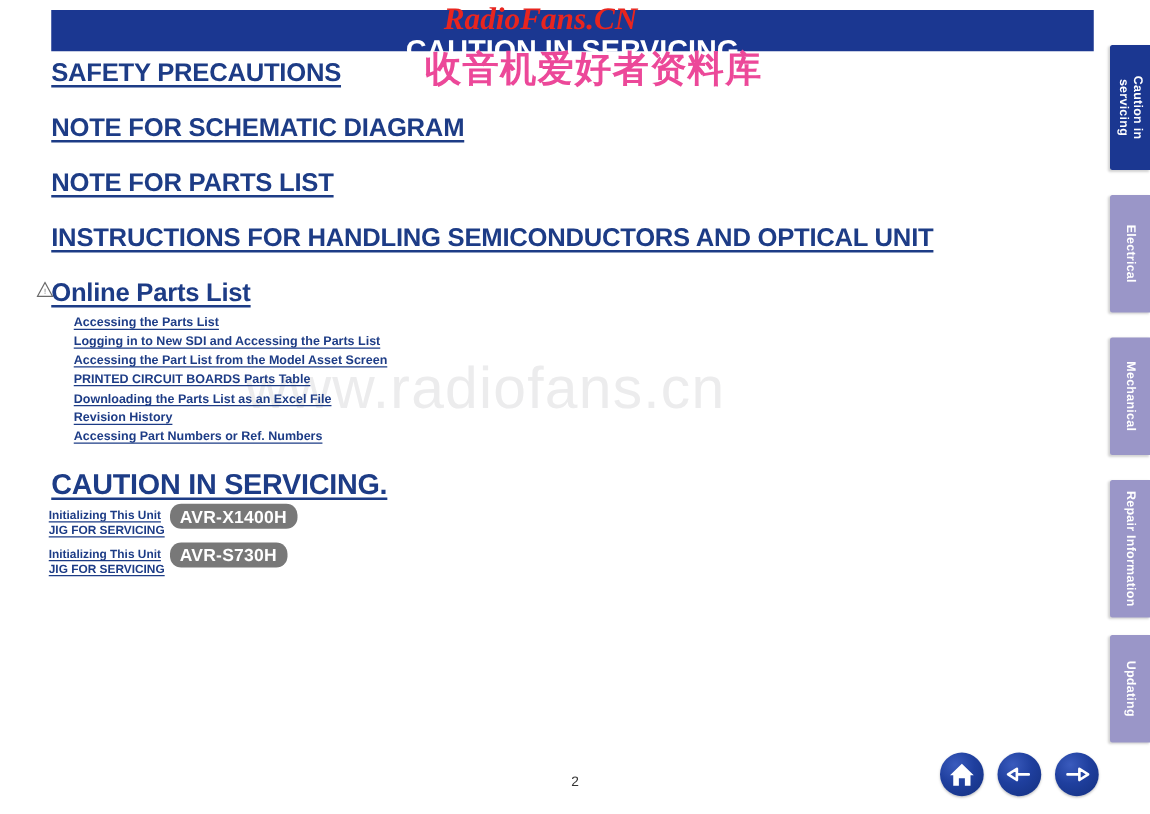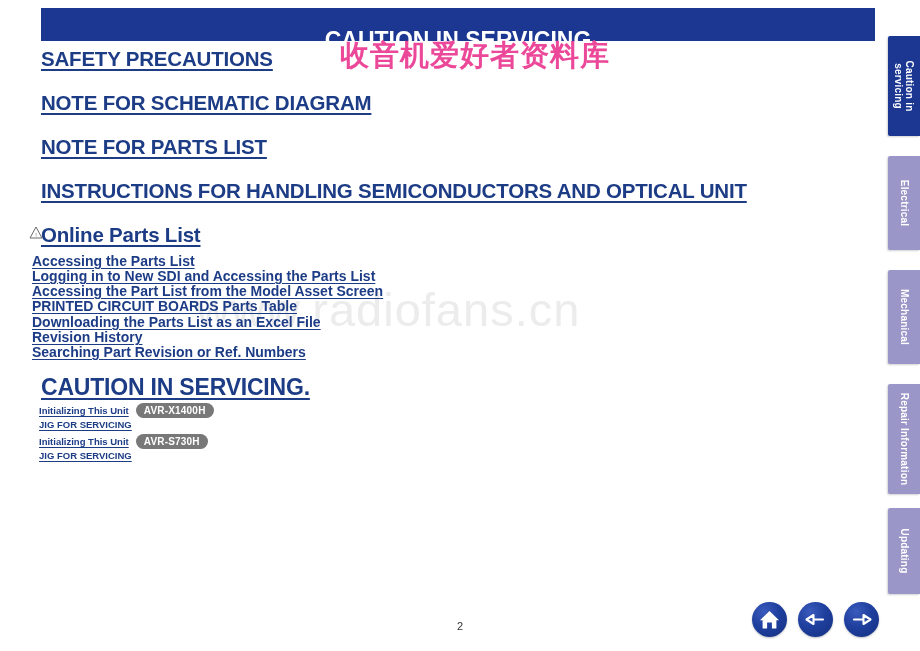--- a/index.html
+++ b/index.html
@@ -114,24 +114,24 @@
     cursor: pointer;
     letter-spacing: -0.2px;
   }
 
   .toc-head.h-caution {
     font-size: 23px;
   }
 
   .sub-link {
     position: absolute;
-    left: 32px;
-    font-family: "Liberation Sans", sans-serif;
-    font-weight: bold;
-    font-size: 14px;
+    left: 59px;
+    font-family: "Liberation Sans", sans-serif;
+    font-weight: bold;
+    font-size: 10px;
     color: #1d3c86;
     text-decoration: underline;
     text-underline-offset: 2px;
     white-space: nowrap;
     cursor: pointer;
   }
 
   .caution-row {
     position: absolute;
     left: 39px;
@@ -148,21 +148,21 @@
     text-underline-offset: 2px;
     cursor: pointer;
   }
   .model-badge {
     display: inline-block;
     margin-left: 7px;
     background: #787878;
     color: #ffffff;
     font-family: "Liberation Sans", sans-serif;
     font-weight: bold;
-    font-size: 10px;
+    font-size: 14px;
     letter-spacing: 0.2px;
     padding: 1.5px 8px 2px 8px;
     border-radius: 9px;
     line-height: 1.15;
   }
 
   
   .mini-icon {
     position: absolute;
     left: 29px;
@@ -248,20 +248,21 @@
 <body>
 
 <div id="page">
 
   <div class="wm-big">www.radiofans.cn</div>
 
   <div class="banner">
     <div class="banner-title">CAUTION IN SERVICING</div>
   </div>
 
+  <div class="wm-red-latin">RadioFans.CN</div>
   <div class="wm-red-cjk">收音机爱好者资料库</div>
 
   <div class="content">
 
     <a class="toc-head" style="top:47px">SAFETY PRECAUTIONS</a>
     <a class="toc-head" style="top:91px">NOTE FOR SCHEMATIC DIAGRAM</a>
     <a class="toc-head" style="top:135px">NOTE FOR PARTS LIST</a>
     <a class="toc-head" style="top:179px">INSTRUCTIONS FOR HANDLING SEMICONDUCTORS AND OPTICAL UNIT</a>
     <a class="toc-head" style="top:223px">Online Parts List</a>
 
@@ -271,21 +272,21 @@
         <text x="7" y="10.5" font-size="6" font-family="Liberation Sans, sans-serif" fill="#6b6b6b" text-anchor="middle">!</text>
       </svg>
     </span>
 
     <a class="sub-link" style="top:253px">Accessing the Parts List</a>
     <a class="sub-link" style="top:268px">Logging in to New SDI and Accessing the Parts List</a>
     <a class="sub-link" style="top:283px">Accessing the Part List from the Model Asset Screen</a>
     <a class="sub-link" style="top:298px">PRINTED CIRCUIT BOARDS Parts Table</a>
     <a class="sub-link" style="top:314px">Downloading the Parts List as an Excel File</a>
     <a class="sub-link" style="top:329px">Revision History</a>
-    <a class="sub-link" style="top:344px">Searching Part Revision or Ref. Numbers</a>
+    <a class="sub-link" style="top:344px">Accessing Part Numbers or Ref. Numbers</a>
 
     <a class="toc-head h-caution" style="top:374px">CAUTION IN SERVICING.</a>
 
     <div class="caution-row" style="top:403px">
       <span class="lbl">Initializing This Unit</span>
       <span class="model-badge">AVR-X1400H</span>
     </div>
 
     <div class="caution-row" style="top:419px">
       <span class="lbl">JIG FOR SERVICING</span>

